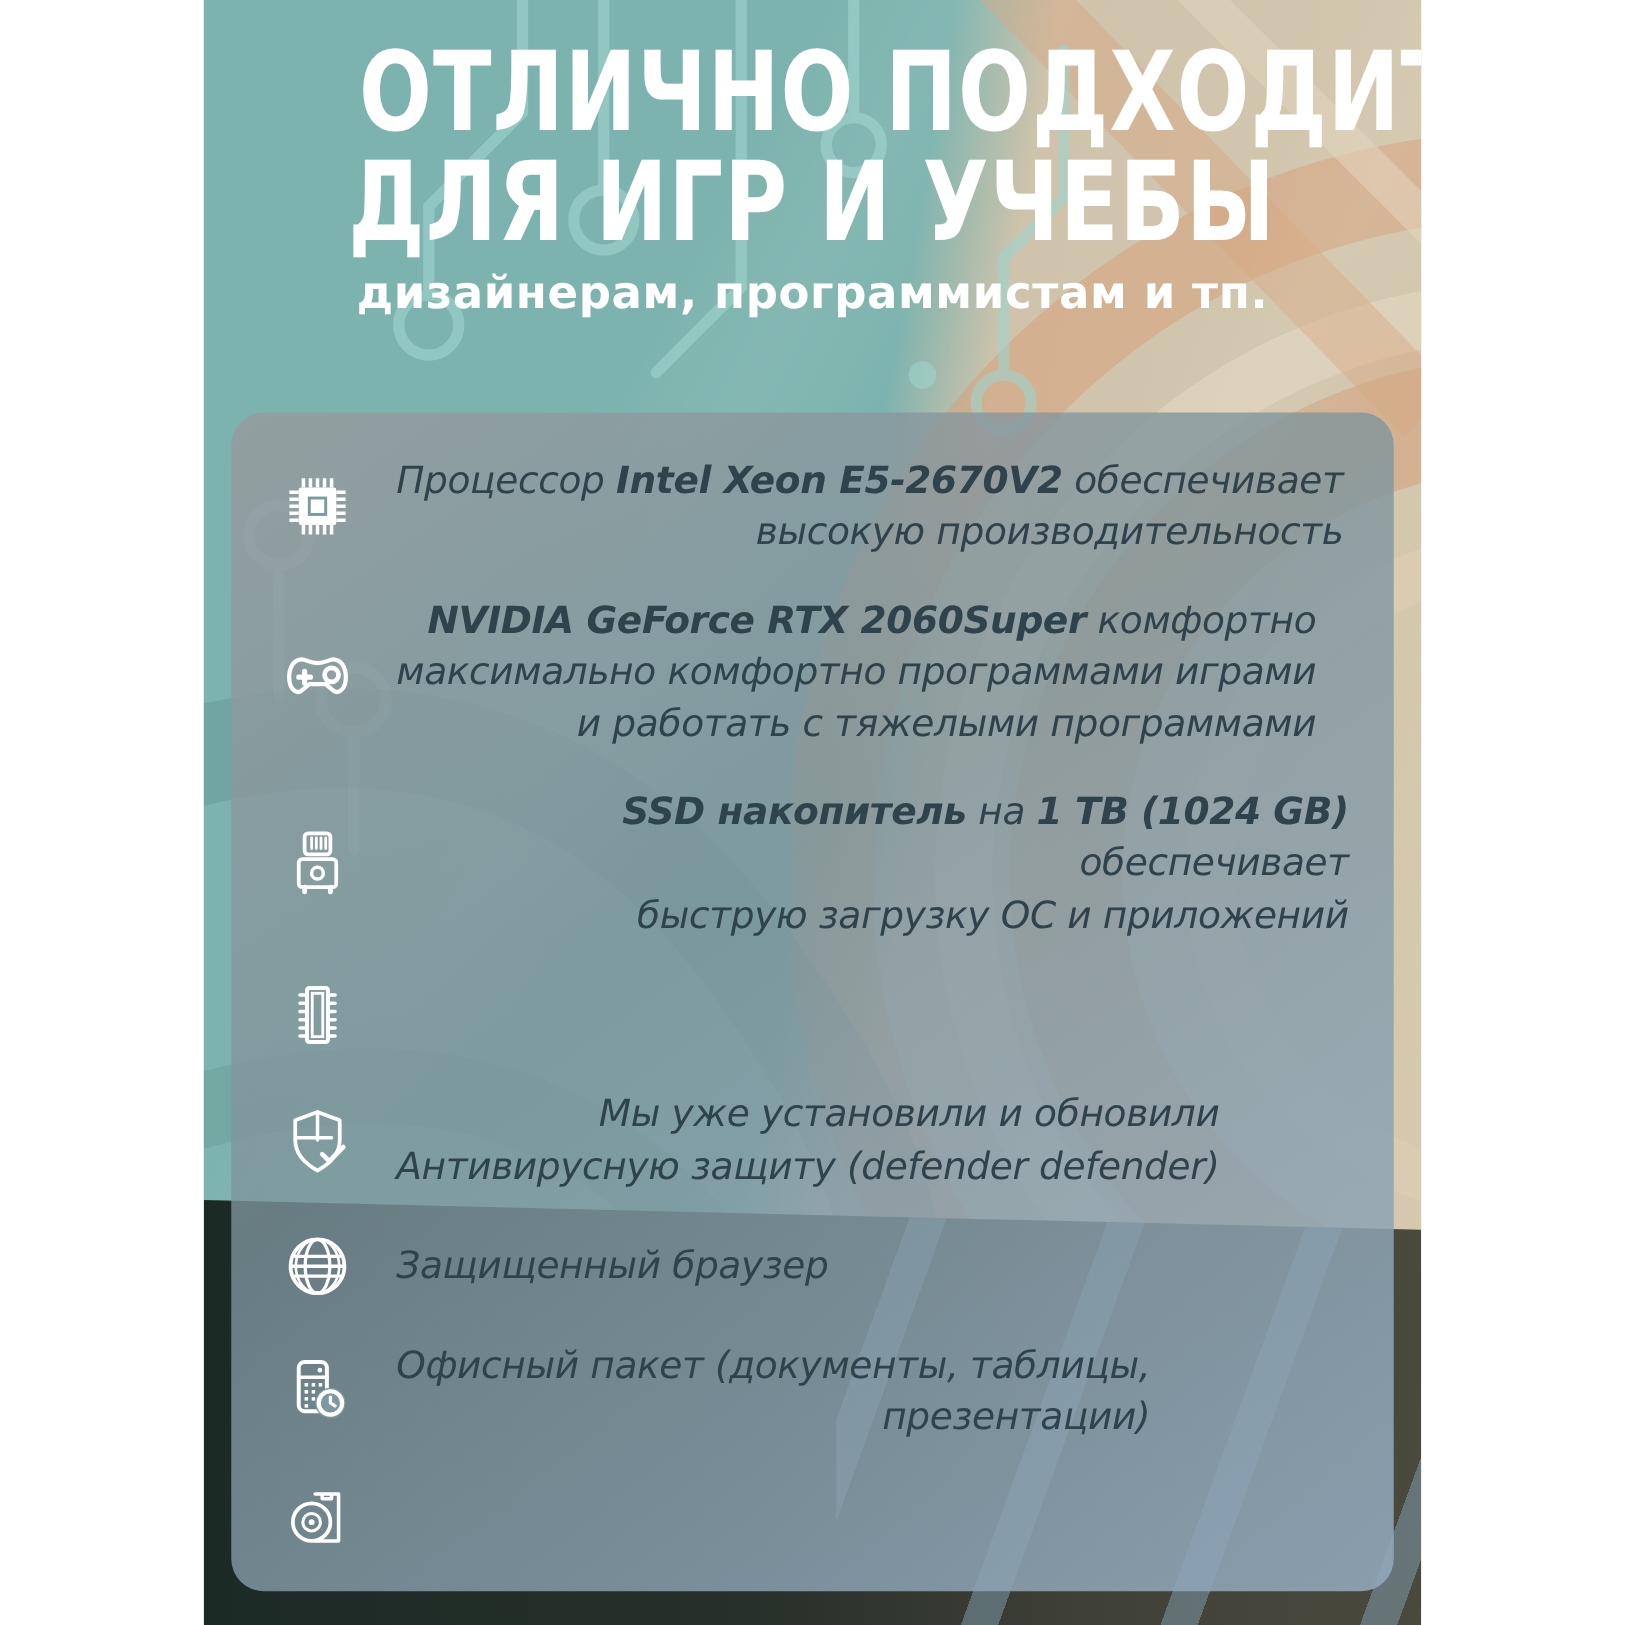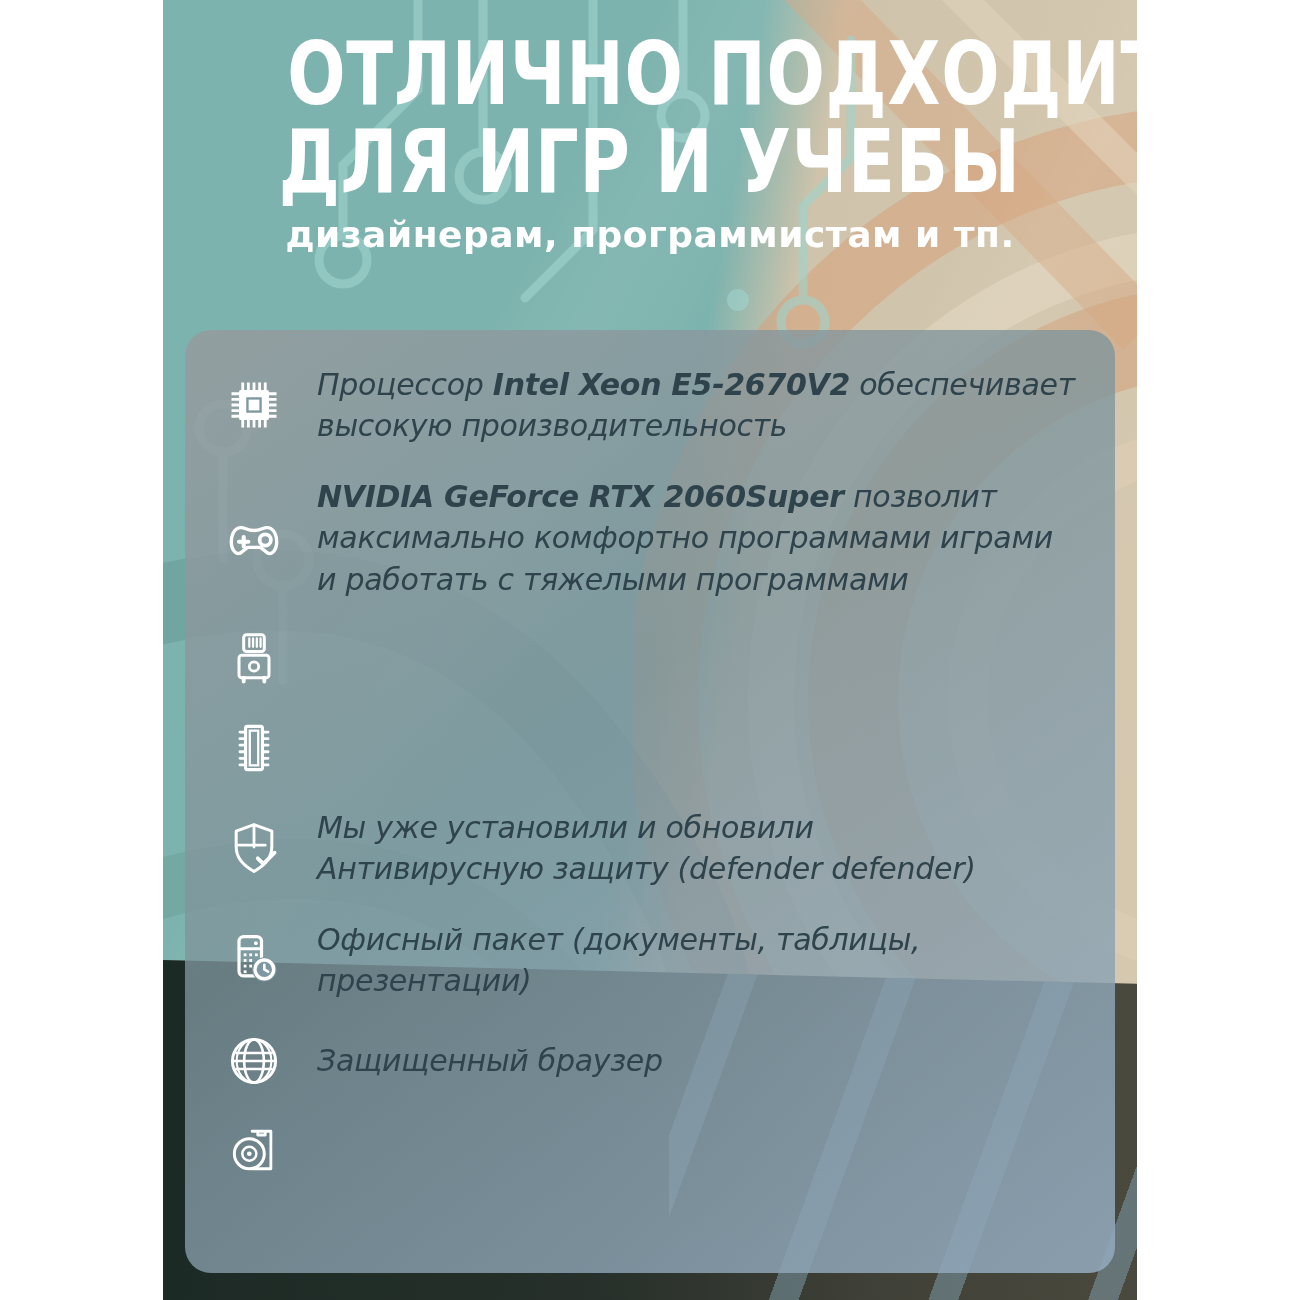--- a/index.html
+++ b/index.html
@@ -21,21 +21,21 @@
   .title-line > span{display:inline-block;transform:scaleX(0.78);transform-origin:50% 50%;white-space:nowrap;}
   .subtitle{margin-top:8px;font-size:36px;font-weight:bold;letter-spacing:0.5px;}
   .card{position:absolute;left:22px;top:330px;width:930px;height:943px;border-radius:26px;z-index:3;
         background:linear-gradient(145deg,rgba(150,155,158,.85) 0%,rgba(125,148,156,.78) 42%,rgba(147,170,190,.87) 100%);
         box-sizing:border-box;padding:34px 36px 28px 36px;
         display:flex;flex-direction:column;gap:29px;}
   .feature-row{display:flex;align-items:center;}
   .icon{width:66px;min-width:66px;display:flex;justify-content:center;align-items:center;margin-right:30px;}
   .icon svg{width:60px;height:60px;display:block;}
   .feature-text{font-size:30px;font-style:italic;color:#2e434b;line-height:1.38;margin:0;
-                letter-spacing:-0.3px;max-width:790px;}
+                letter-spacing:-0.3px;max-width:790px;text-align:right;}
   .feature-text b{font-weight:700;}
 </style>
 </head>
 <body>
 
 <div class="page">
   <div class="canvas">
 
     <svg class="deco" viewBox="0 0 974 1300" xmlns="http://www.w3.org/2000/svg">
       <defs>
@@ -103,51 +103,63 @@
           <p class="feature-text"><span>Процессор </span><b>Intel Xeon E5-2670V2</b><span> обеспечивает</span><br><span>высокую производительность</span></p>
         </div>
         <div class="feature-row">
           <span class="icon">
             <svg viewBox="0 0 64 64" fill="none" stroke="#fff" stroke-linecap="round" stroke-linejoin="round">
               <path d="M17,21 C10,22 7,31 8,39 C9,47 15,51 19,47 L25,42 L39,42 L45,47 C49,51 55,47 56,39 C57,31 54,22 47,21 C42,20 40,24 32,24 C24,24 22,20 17,21 Z" stroke-width="3.6"></path>
               <path d="M21,31 v10 M16,36 h10" stroke-width="4.4"></path>
               <circle cx="44" cy="34" r="6" stroke-width="4"></circle>
             </svg>
           </span>
-          <p class="feature-text"><b>NVIDIA GeForce RTX 2060Super</b><span> позволит</span><br><span>максимально комфортно программами играми</span><br><span>и работать с тяжелыми программами</span></p>
+          <p class="feature-text"><b>NVIDIA GeForce RTX 2060Super</b><span> комфортно</span><br><span>максимально комфортно программами играми</span><br><span>и работать с тяжелыми программами</span></p>
         </div>
         <div class="feature-row">
           <span class="icon">
             <svg viewBox="0 0 64 64" fill="none" stroke="#fff" stroke-linecap="round" stroke-linejoin="round">
               <rect x="21" y="6" width="22" height="18" rx="3" stroke-width="3.2"></rect>
               <path d="M27,10v9 M31,10v9 M35,10v9 M39,10v9" stroke-width="2.4"></path>
               <rect x="16" y="28" width="32" height="24" rx="3" stroke-width="3.2"></rect>
               <circle cx="32" cy="40" r="5" stroke-width="3"></circle>
               <path d="M21,52v4 M43,52v4" stroke-width="4.2"></path>
             </svg>
           </span>
+          <p class="feature-text"><b>SSD накопитель</b><span> на </span><b>1 TB (1024 GB)</b><span> обеспечивает</span><br><span>быструю загрузку ОС и приложений</span></p>
         </div>
         <div class="feature-row">
           <span class="icon">
             <svg viewBox="0 0 64 64" fill="none" stroke="#fff" stroke-linecap="round">
               <rect x="23" y="9" width="18" height="46" rx="2" stroke-width="3.4"></rect>
               <rect x="27.5" y="13.5" width="9" height="37" stroke-width="2.4"></rect>
               <path d="M17,15h6 M17,22h6 M17,29h6 M17,36h6 M17,43h6 M17,50h6 M41,15h6 M41,22h6 M41,29h6 M41,36h6 M41,43h6 M41,50h6" stroke-width="3"></path>
             </svg>
           </span>
         </div>
         <div class="feature-row">
           <span class="icon">
             <svg viewBox="0 0 64 64" fill="none" stroke="#fff" stroke-linecap="round" stroke-linejoin="round">
               <path d="M32,7 L51,14 V31 C51,43 43,51 32,57 C21,51 13,43 13,31 V14 Z" stroke-width="3.2"></path>
               <path d="M32,9 V31 M15,29 H44" stroke-width="3"></path>
               <path d="M36,43 l6,6 L54,37" stroke-width="4"></path>
             </svg>
           </span>
           <p class="feature-text"><span>Мы уже установили и обновили</span><br><span>Антивирусную защиту (defender defender)</span></p>
+        </div>
+        <div class="feature-row">
+          <span class="icon">
+            <svg viewBox="0 0 64 64" fill="none" stroke="#fff">
+              <circle cx="32" cy="32" r="23" stroke-width="3.2"></circle>
+              <ellipse cx="32" cy="32" rx="10.5" ry="23" stroke-width="2.8"></ellipse>
+              <ellipse cx="32" cy="32" rx="18.5" ry="23" stroke-width="2.2"></ellipse>
+              <path d="M12,23.5 H52 M9,32 H55 M12,40.5 H52" stroke-width="2.8"></path>
+            </svg>
+          </span>
+          <p class="feature-text"><span>Защищенный браузер</span></p>
         </div>
         <div class="feature-row">
           <span class="icon">
             <svg viewBox="0 0 64 64" fill="none" stroke="#fff" stroke-linecap="round" stroke-linejoin="round">
               <rect x="16" y="7" width="24" height="42" rx="5" stroke-width="3.4"></rect>
               <path d="M16,20 H40" stroke-width="3"></path>
               <circle cx="34" cy="14" r="2" fill="#fff" stroke="none"></circle>
               <g fill="#fff" stroke="none">
                 <rect x="21" y="25" width="3" height="3"></rect>
                 <rect x="27" y="25" width="3" height="3"></rect>
@@ -160,31 +172,20 @@
               </g>
               <circle cx="43" cy="42" r="13" fill="#7e98a3" stroke="none"></circle>
               <circle cx="43" cy="42" r="10" stroke-width="3.6"></circle>
               <path d="M43,37 v5 l4,2.5" stroke-width="2.8"></path>
             </svg>
           </span>
           <p class="feature-text"><span>Офисный пакет (документы, таблицы,</span><br><span>презентации)</span></p>
         </div>
         <div class="feature-row">
           <span class="icon">
-            <svg viewBox="0 0 64 64" fill="none" stroke="#fff">
-              <circle cx="32" cy="32" r="23" stroke-width="3.2"></circle>
-              <ellipse cx="32" cy="32" rx="10.5" ry="23" stroke-width="2.8"></ellipse>
-              <ellipse cx="32" cy="32" rx="18.5" ry="23" stroke-width="2.2"></ellipse>
-              <path d="M12,23.5 H52 M9,32 H55 M12,40.5 H52" stroke-width="2.8"></path>
-            </svg>
-          </span>
-          <p class="feature-text"><span>Защищенный браузер</span></p>
-        </div>
-        <div class="feature-row">
-          <span class="icon">
             <svg viewBox="0 0 64 64" fill="none" stroke="#fff" stroke-linecap="round" stroke-linejoin="round">
               <path d="M30,12 H50 V52 H30 M36,12 v4 h8 v-4" stroke-width="3"></path>
               <circle cx="27" cy="36" r="16" stroke-width="3.2"></circle>
               <circle cx="27" cy="36" r="7.5" stroke-width="2.6"></circle>
               <circle cx="27" cy="36" r="2.5" fill="#fff" stroke="none"></circle>
             </svg>
           </span>
         </div>
       </div>
   </div>

